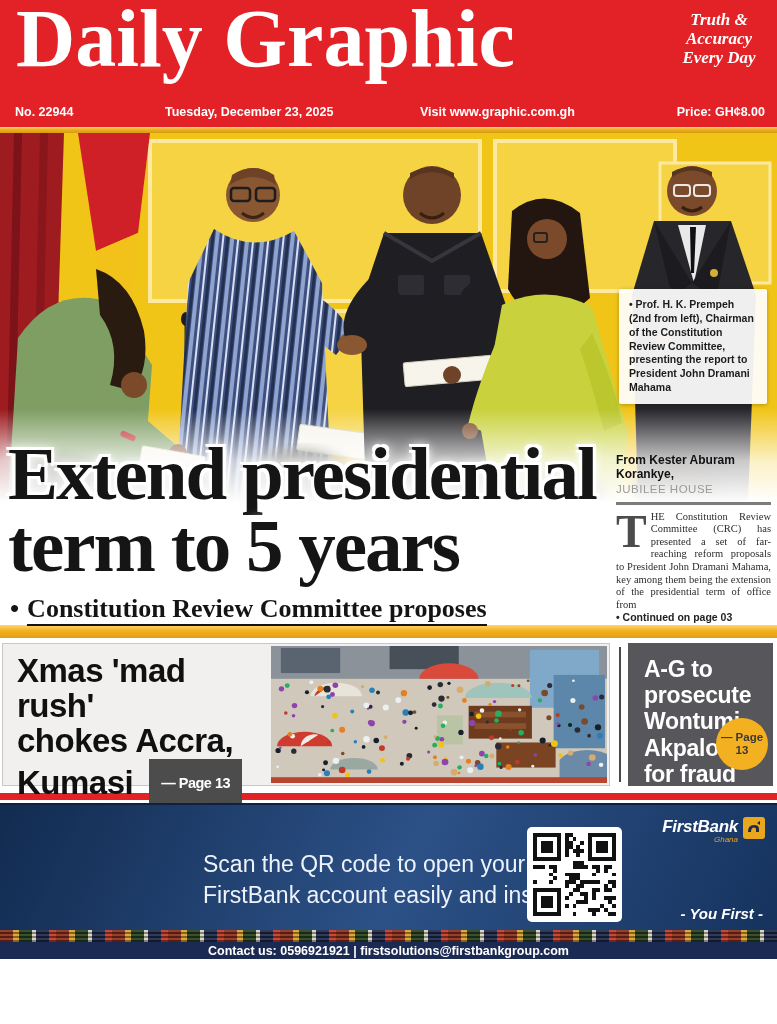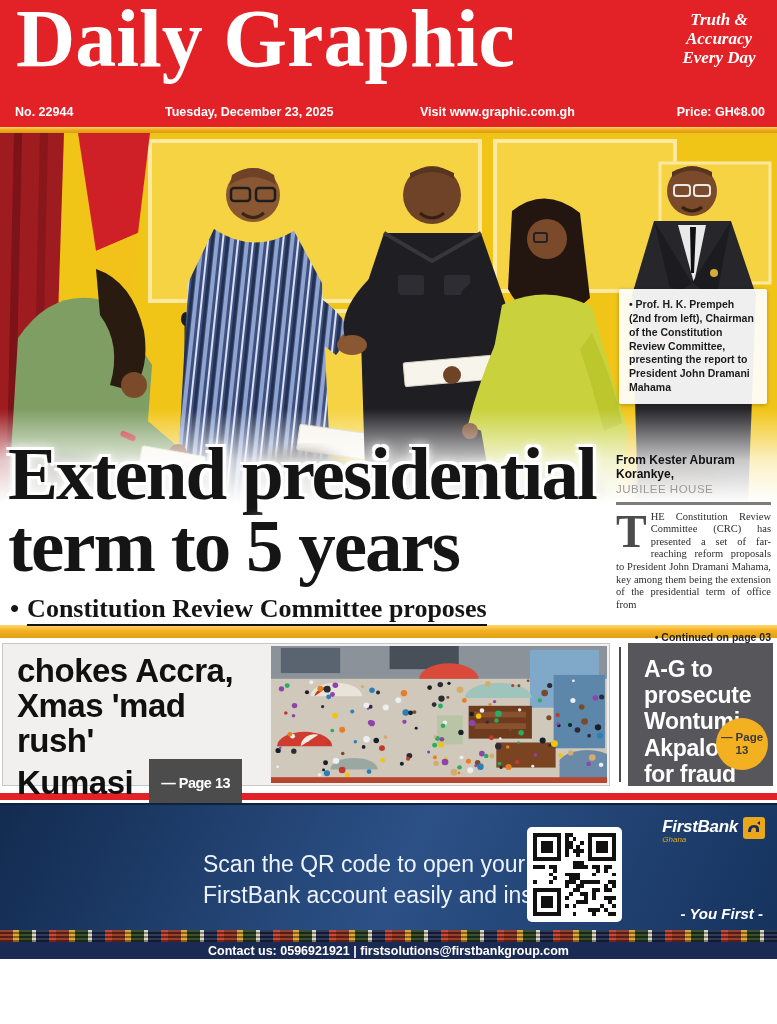--- a/index.html
+++ b/index.html
@@ -44,21 +44,21 @@
   .h-bullet .txt { border-bottom:2.5px solid #141414; padding-bottom:1px; }
 
   .article-col { position:absolute; top:16px; right:6px; width:155px; z-index:4; }
   .byline { font-size:12px; font-weight:bold; color:#111; line-height:1.15; }
   .byloc  { font-size:11.5px; color:#9a9a9a; letter-spacing:.5px; margin-top:1px; }
   .art-rule { height:3px; background:#7c7c7c; margin:7px 0 6px; }
   .art-body { font-family:"Liberation Serif",serif; font-size:10.5px; line-height:1.2;
               text-align:justify; color:#2c2c2c; }
   .dropcap { float:left; font-family:"Liberation Serif",serif; font-weight:bold;
              font-size:46px; line-height:.78; color:#4c4c4c; margin:3px 4px 0 0; }
-  .continued { margin-top:20px; text-align:right; font-size:10.5px; font-weight:bold; color:#222; }
+  .continued { margin-top:0; text-align:left; font-size:10.5px; font-weight:bold; color:#222; }
 
   .gold-bar { height:13px; background:linear-gradient(#ffd76e,var(--gold,#f3b021) 45%,#dfa011); }
 
   
   .second-row { position:relative; height:152px; background:#fff; padding:5px 2px 4px 2px;
                 display:flex; }
   .xmas-card { position:relative; width:608px; background:#f1f0ee; border:1px solid #c7c7c5;
                display:flex; }
   .xmas-left { width:268px; padding:10px 4px 0 14px; }
   .xmas-headline { font-size:33px; font-weight:bold; color:#101010; line-height:1.06;
@@ -92,21 +92,21 @@
   .firstnest { position:absolute; left:52px; top:14px; display:flex; align-items:center; }
   .nest-ring { width:32px; height:32px; margin-right:8px; }
   .fn-first { color:#fff; font-size:21px; font-weight:bold; }
   .fn-nest  { color:#e8a71c; font-size:21px; font-weight:bold; }
   .ad-msg { position:absolute; left:172px; top:44px; color:#eef3fb; font-size:23px;
             line-height:1.35;margin-left:31px; }
   .qr-box { position:absolute; left:527px; top:22px; width:95px; height:95px;
             background:#fff; border-radius:5px; padding:6px; }
   .qr-box svg { width:100%; height:100%; display:block; }
   .fb-logo { position:absolute; right:12px; top:12px; display:flex; align-items:flex-start; }
-  .fb-text { text-align:left; margin-right:5px; }
+  .fb-text { text-align:right; margin-right:5px; }
   .fb-name { color:#fff; font-size:17px; font-weight:bold; font-style:italic;
              letter-spacing:-.3px; }
   .fb-ghana { color:#e8a71c; font-size:8px; font-style:italic; margin-top:-2px; }
   .fb-mark { width:22px; height:22px; background:#e8a71c; border-radius:3px; position:relative; }
   .fb-mark svg { position:absolute; inset:2px; }
   .ad-tagline { position:absolute; right:14px; bottom:8px; color:#fff; font-size:15px;
                 font-weight:bold; font-style:italic; }
 
   
   .kente { height:12px;
@@ -284,22 +284,22 @@
   </aside>
 </section>
 
 <div class="gold-bar"></div>
 
 <section class="second-row">
 
   <div class="xmas-card">
     <div class="xmas-left">
       <div class="xmas-headline">
+        <div>Xmas 'mad rush'</div>
         <div>chokes Accra,</div>
-        <div>Xmas 'mad rush'</div>
         <div><span>Kumasi</span><span class="page-badge">— Page 13</span></div>
       </div>
       <div class="xmas-bullet">
         <span>•</span>
         <span class="txt">4 Collapse in congestion</span>
       </div>
     </div>
 
     <div class="market">
       <svg id="market-svg" viewBox="0 0 340 142" preserveAspectRatio="none">

